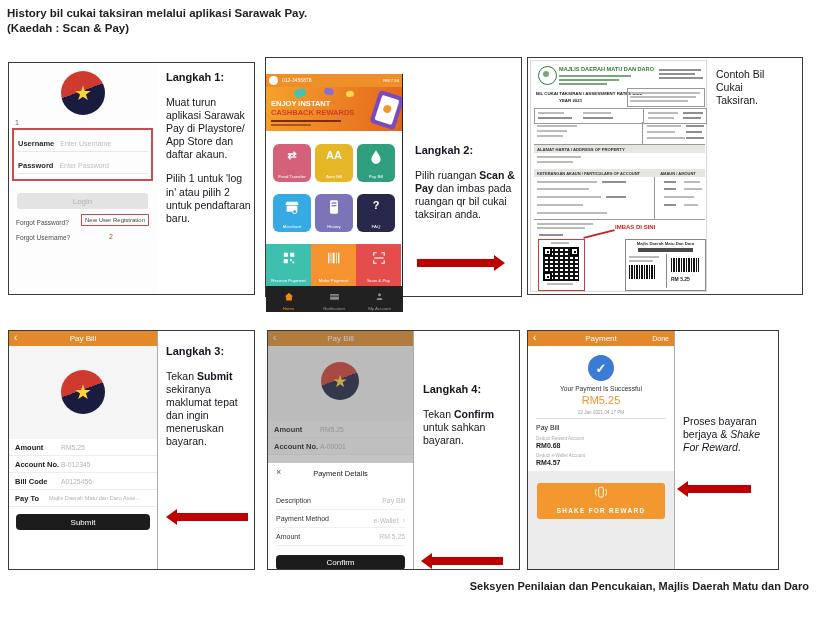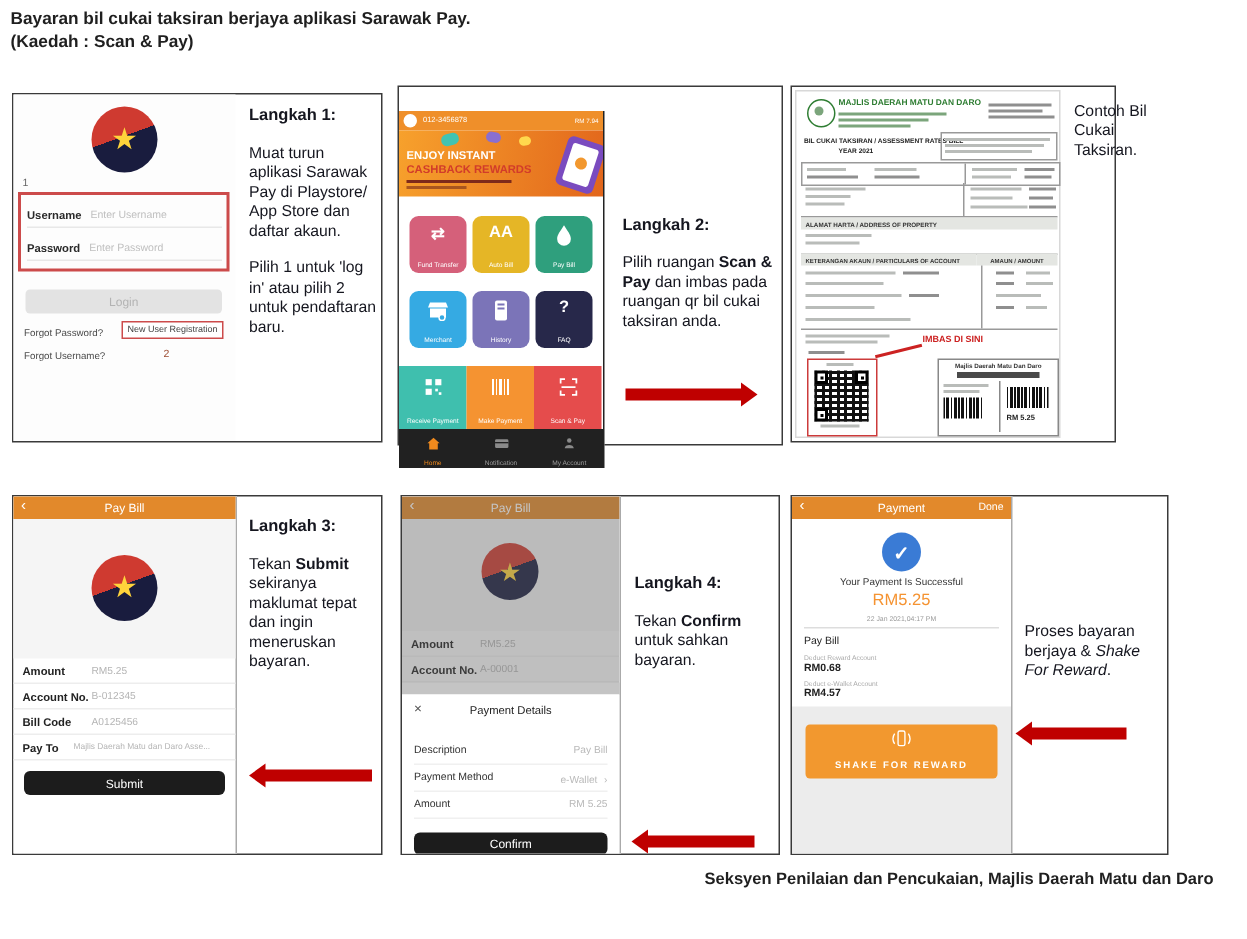--- a/index.html
+++ b/index.html
@@ -66,21 +66,21 @@
              justify-content:space-between;border-bottom:1px solid #f0f0f0}
   .sheet-row .lb{font-size:7px;color:#333}
   .sheet-row .val{font-size:6.8px;color:#b9b9b9}
   .tinylb{font-size:4.5px;color:#ababab}
   .moneyval{font-size:7px;color:#222;font-weight:bold}
 </style>
 </head>
 <body>
 
 <div class="doc-title">
-  <div>Bayaran bil cukai taksiran berjaya aplikasi Sarawak Pay.</div>
+  <div>History bil cukai taksiran melalui aplikasi Sarawak Pay.</div>
   <div>(Kaedah : Scan &amp; Pay)</div>
 </div>
 
 <div class="panel" id="box1" style="left:8px;top:62px;width:247px;height:233px">
   <div class="abs" style="left:0;top:0;width:148px;height:231px;background:#fdfdfd">
     <div class="logo abs" style="left:52px;top:8px;width:44px;height:44px;font-size:20px">
         <span>★</span>
       </div>
     <div class="abs" style="left:6px;top:56px;font-size:7px;color:#666">1</div>
     <div class="redbox" style="left:3px;top:65px;width:141px;height:53px"></div>
@@ -233,21 +233,21 @@
   </div>
   <div class="step-col" style="left:149px;top:86px;width:100px">
     <h4>Langkah 2:</h4>
     <p><span>Pilih ruangan </span><span class="b">Scan &amp; Pay</span><span> dan imbas pada ruangan qr bil cukai taksiran anda.</span></p>
   </div>
   <div class="arr right" style="left:151px;top:197px;width:88px">
       <span class="shaft"></span>
     </div>
 </div>
 
-<div class="panel" id="box3" style="left:527px;top:57px;width:217px;height:238px">
+<div class="panel" id="box3" style="left:527px;top:57px;width:276px;height:238px">
   <div class="abs" style="left:2px;top:2px;width:177px;height:232px;background:#fff;border:1px solid #d8d8d8;box-sizing:border-box">
 
     <div class="abs" style="left:7px;top:5px;width:17px;height:17px;border:1.5px solid #2e7d32;border-radius:50%">
       <div class="abs" style="left:4px;top:4px;width:6px;height:6px;border-radius:50%;background:#7ba57b"></div>
     </div>
     <div class="abs" style="left:28px;top:5px;width:100px;font-size:5.6px;font-weight:bold;color:#2e7d32">MAJLIS DAERAH MATU DAN DARO</div>
     <div class="bar g" style="left:28px;top:14px;width:72px"></div>
     <div class="bar g" style="left:28px;top:18px;width:60px"></div>
     <div class="bar g" style="left:28px;top:22px;width:48px"></div>
     <div class="bar d" style="left:128px;top:8px;width:42px"></div>

